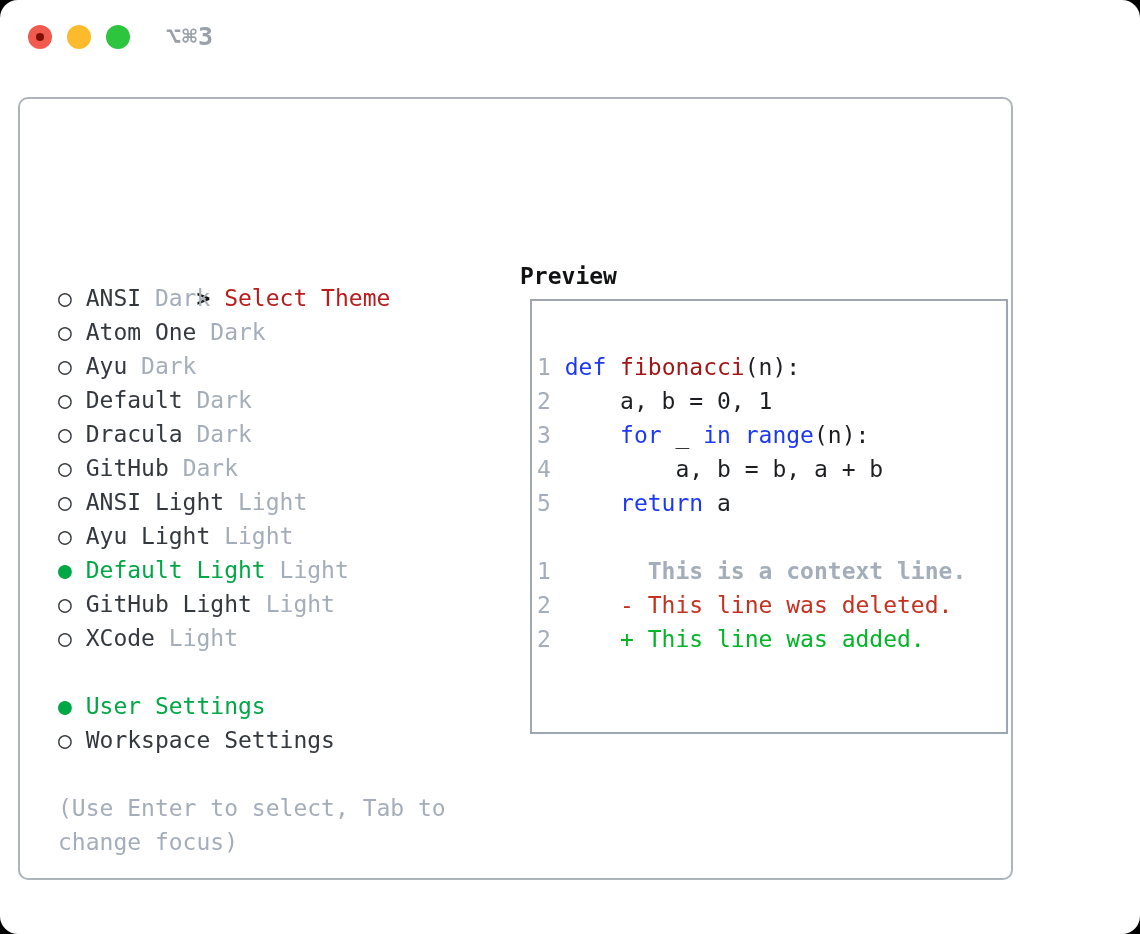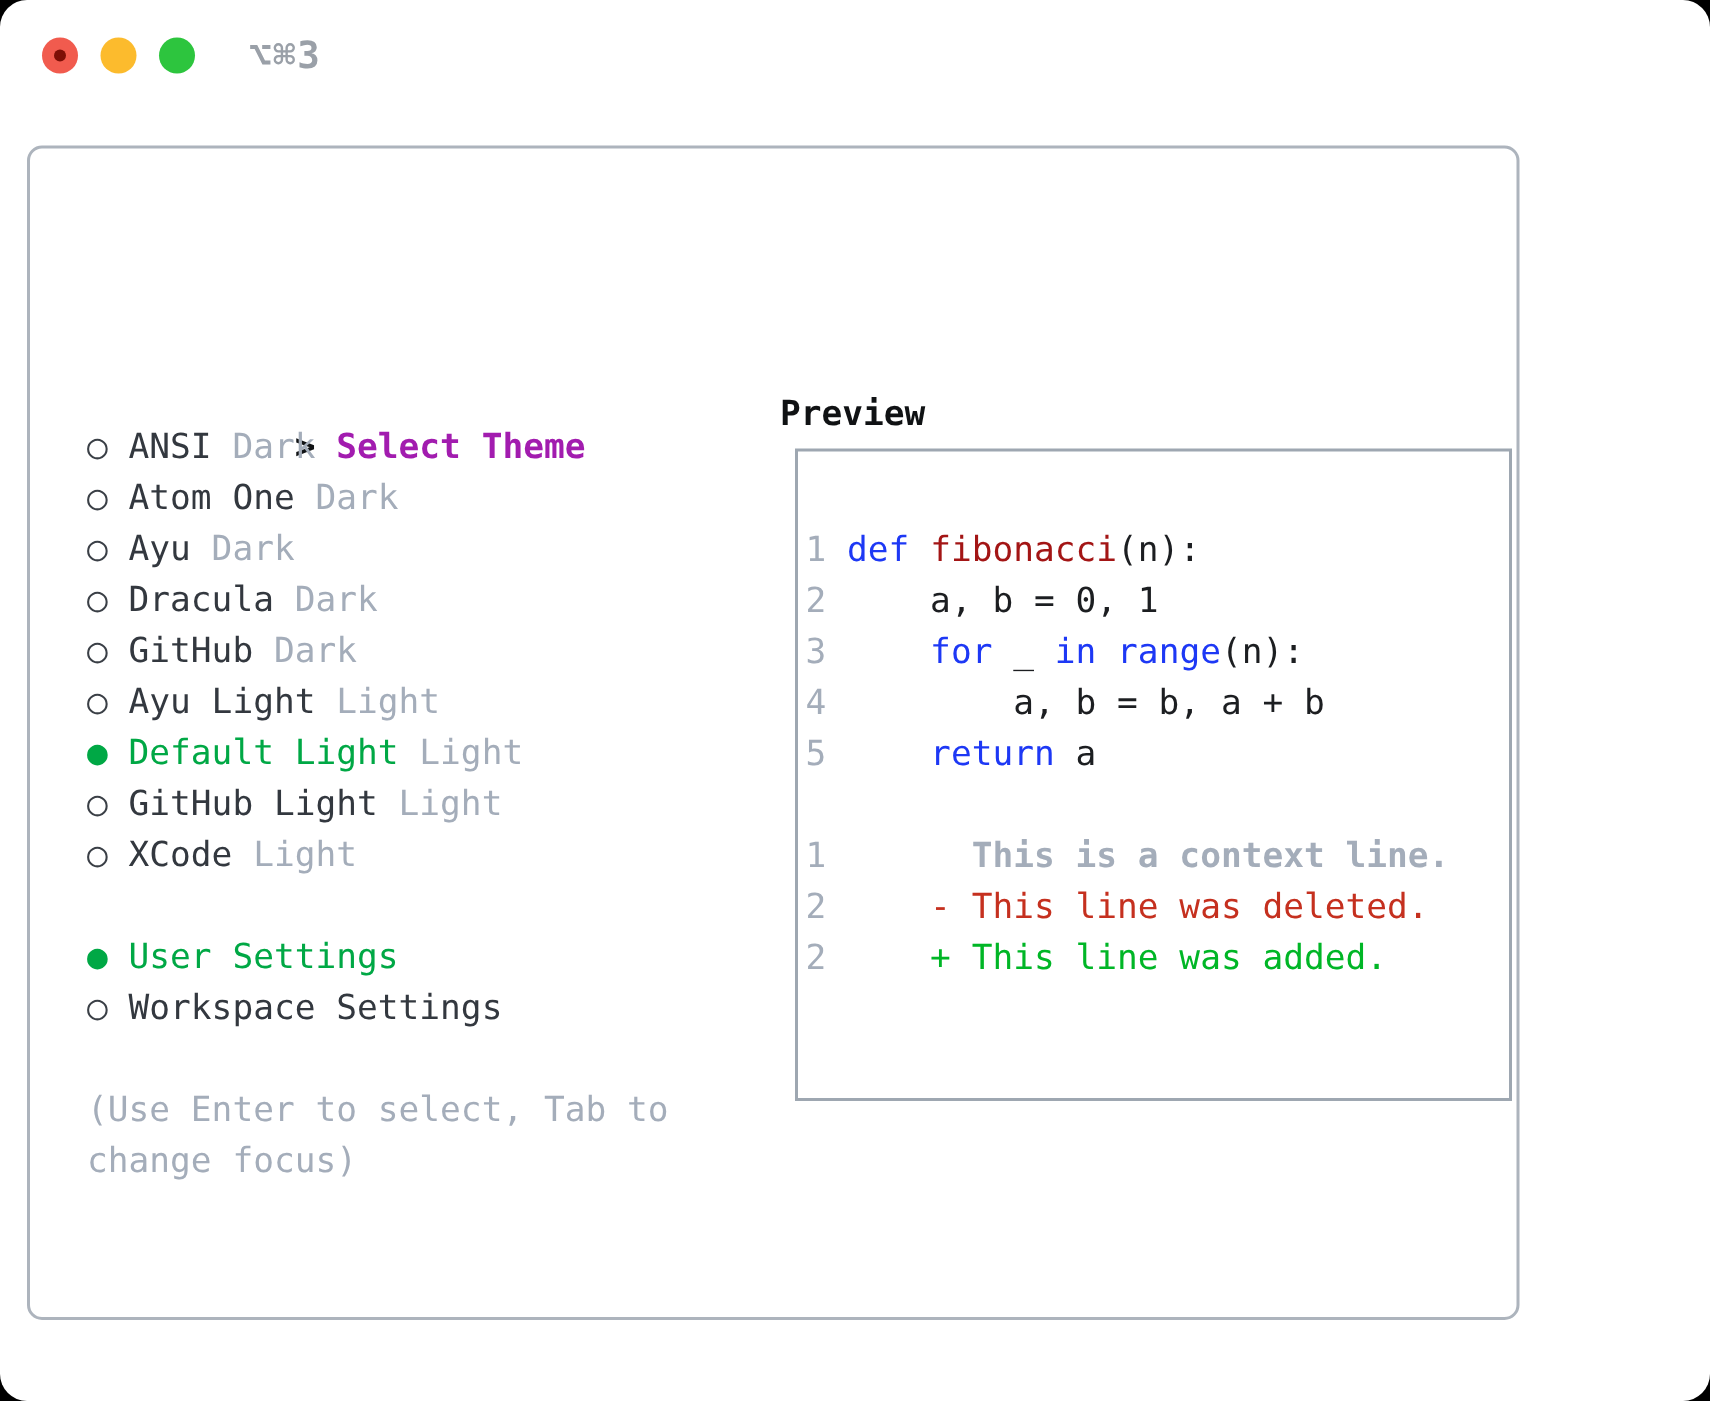--- a/index.html
+++ b/index.html
@@ -21,21 +21,21 @@
   
   .panel{position:absolute;left:18px;top:97px;width:995px;height:783px;box-sizing:border-box;
          border:2px solid var(--panel-border,#adb4bd);border-radius:10px;background:#fff;}
 
   .left-col{position:absolute;left:38px;top:148px;width:440px;font-size:23px;
             color:var(--text-dark,#33383f);}
   .row{height:34px;line-height:34px;white-space:pre;}
   .spacer{height:34px;}
   .cursor,.bullet{display:inline-block;width:2ch;}
   .cursor{font-weight:bold;color:#101214;}
-  .header-label{font-weight:bold;color:#a21caf;}
+  .header-label{font-weight:normal;color:#b91c1c;}
   .bullet{color:#3a3f46;}
   .bullet.selected{color:var(--selection-green,#00a845);}
   .name.selected{color:var(--selection-green,#00a845);}
   .variant{color:var(--muted-gray,#a4adba);margin-left:1ch;}
   .hint{margin-top:34px;line-height:34px;white-space:normal;width:434px;
         color:var(--muted-gray,#a4adba);}
 
   
   .preview-title{position:absolute;left:500px;top:160px;height:34px;line-height:34px;
                  font-size:23px;font-weight:bold;color:#101214;}
@@ -69,22 +69,24 @@
     <div class="panel">
 
       <div class="left-col">
         <div class="row">
           <span class="cursor">&gt;</span><span class="header-label">Select Theme</span>
         </div>
         <div>
             <div class="row"><span class="bullet">○</span><span class="name">ANSI</span><span class="variant">Dark</span></div>
             <div class="row"><span class="bullet">○</span><span class="name">Atom One</span><span class="variant">Dark</span></div>
             <div class="row"><span class="bullet">○</span><span class="name">Ayu</span><span class="variant">Dark</span></div>
+            <div class="row"><span class="bullet">○</span><span class="name">Default</span><span class="variant">Dark</span></div>
             <div class="row"><span class="bullet">○</span><span class="name">Dracula</span><span class="variant">Dark</span></div>
             <div class="row"><span class="bullet">○</span><span class="name">GitHub</span><span class="variant">Dark</span></div>
+            <div class="row"><span class="bullet">○</span><span class="name">ANSI Light</span><span class="variant">Light</span></div>
             <div class="row"><span class="bullet">○</span><span class="name">Ayu Light</span><span class="variant">Light</span></div>
             <div class="row"><span class="bullet selected">●</span><span class="name selected">Default Light</span><span class="variant">Light</span></div>
             <div class="row"><span class="bullet">○</span><span class="name">GitHub Light</span><span class="variant">Light</span></div>
             <div class="row"><span class="bullet">○</span><span class="name">XCode</span><span class="variant">Light</span></div>
           </div>
         <div class="spacer"></div>
         <div>
             <div class="row"><span class="bullet selected">●</span><span class="name selected">User Settings</span></div>
             <div class="row"><span class="bullet">○</span><span class="name">Workspace Settings</span></div>
           </div>

